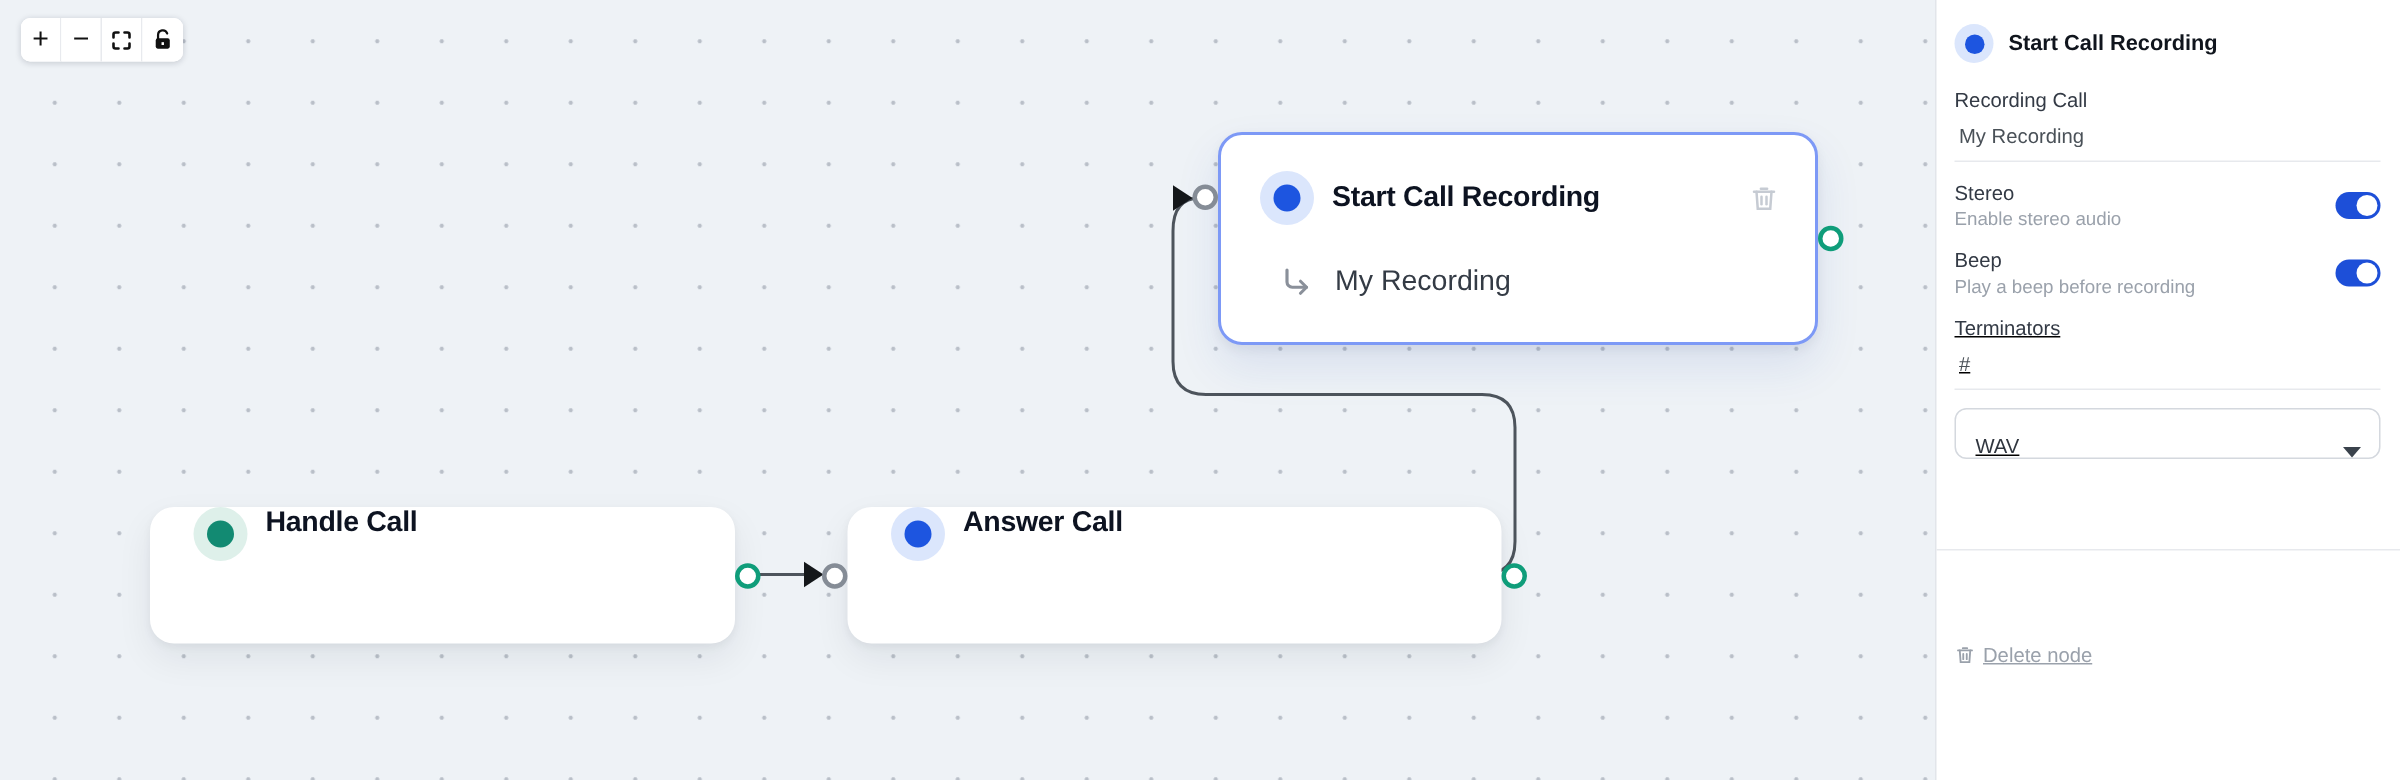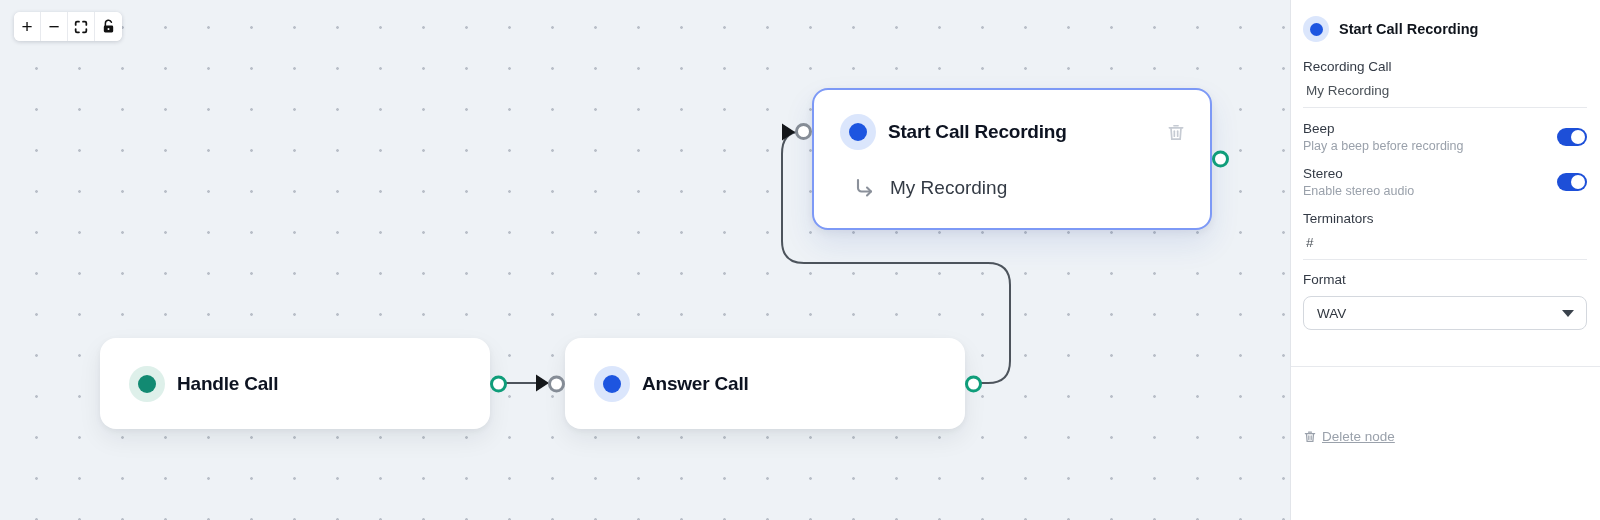--- a/index.html
+++ b/index.html
@@ -23,21 +23,21 @@
   .tool-btn:last-child  { border-radius:0 6px 6px 0; border-right:none; }
 
   
   .edges { position:absolute; inset:0; z-index:1; pointer-events:none; }
   .edge-path { fill:none; stroke:#4d545c; stroke-width:2; }
   .edge-arrow { fill:#14171a; }
 
   
   .node { position:absolute; z-index:2; background:#fff; border-radius:16px;
     box-shadow:0 10px 24px rgba(15,23,42,.07), 0 2px 6px rgba(15,23,42,.05); }
-  .node-basic { width:390px; height:91px; display:flex; align-items:center;
+  .node-basic { width:390px; height:91px; display:flex; align-items:flex-start;
     padding:0 24px 0 29px; gap:12px; }
   .node-selected { border:2px solid #7d99f6; box-shadow:0 14px 30px rgba(30,64,175,.10), 0 3px 8px rgba(15,23,42,.06); }
 
   .halo { border-radius:50%; display:flex; align-items:center; justify-content:center; flex:0 0 auto; }
   .halo-lg { width:36px; height:36px; }
   .halo-blue { background:#dbe6fc; }
   .halo-teal { background:#def0ea; }
   .dot { border-radius:50%; }
   .dot-lg { width:18px; height:18px; }
   .dot-blue { background:#1d55e0; }
@@ -68,30 +68,30 @@
   .dot-sm { width:13px; height:13px; }
   .sb-title { font-size:14.5px; font-weight:700; color:#10151d; }
 
   .sb-label { font-weight:500; color:#333a45; font-size:13.5px; }
   .sb-desc  { color:#9aa1ab; font-size:12.5px; margin-top:3px; }
 
   .line-input { display:block; width:100%; border:none; border-bottom:1px solid #e7e9ed;
     font-family:"Liberation Sans", sans-serif; font-size:13.5px; color:#4a5158;
     padding:6px 2px 9px 3px; background:transparent; outline:none; margin-top:3px; }
 
-  .sb-group { margin-top:13px; }
+  .sb-group { margin-top:13px;text-decoration:underline; }
   .sb-switch-row { display:flex; align-items:center; justify-content:space-between; margin-top:13px; }
 
   .toggle { width:30px; height:18px; border-radius:9px; background:#1d4fd8; position:relative;
     cursor:pointer; flex:0 0 auto; }
   .toggle .knob { position:absolute; top:2px; right:2px; width:14px; height:14px;
     border-radius:50%; background:#fff; }
 
   .select-box { margin-top:9px; height:34px; border:1px solid #d4d8de; border-radius:8px;
-    display:flex; align-items:center; justify-content:space-between; padding:0 12px 0 13px;
+    display:flex; align-items:flex-end; justify-content:space-between; padding:0 12px 0 13px;
     color:#30363f; cursor:pointer; background:#fff; }
   .caret { width:0; height:0; border-left:6px solid transparent; border-right:6px solid transparent;
     border-top:7px solid #3a424c; }
 
   .sb-divider { position:absolute; left:0; right:0; top:366px; border-top:1px solid #e7e9ed; }
   .sb-footer { position:absolute; left:12px; top:381px; display:flex; align-items:center; gap:5px;
     color:#9aa1ab; cursor:pointer;margin-top:48px; }
   .sb-footer .del-label { text-decoration:underline; font-size:13.5px; color:#9aa1ab; }
 </style>
 </head>
@@ -141,21 +141,21 @@
     </svg>
 
     <div class="node node-basic" style="left:100px; top:338px;">
       <span class="halo halo-lg halo-teal">
         <span class="dot dot-lg dot-teal"></span>
       </span>
       <span class="node-title">Handle Call</span>
       <span class="handle handle-source h-center-r"></span>
     </div>
 
-    <div class="node node-basic" style="left:565px; top:338px; width:400px;">
+    <div class="node node-basic" style="left:565px; top:338px; width:436px;">
       <span class="halo halo-lg halo-blue">
         <span class="dot dot-lg dot-blue"></span>
       </span>
       <span class="node-title">Answer Call</span>
       <span class="handle handle-target h-center-l"></span>
       <span class="handle handle-source h-center-r"></span>
     </div>
 
     <div class="node node-rec node-selected" style="left:812px; top:88px;">
       <div class="node-row1">
@@ -196,45 +196,44 @@
       <span class="sb-title">Start Call Recording</span>
     </div>
 
     <div>
       <div class="sb-label">Recording Call</div>
       <input class="line-input" type="text" value="My Recording" style="">
     </div>
 
     <div class="sb-switch-row">
       <div>
-        <div class="sb-label">Beep</div>
-        <div class="sb-desc">Play a beep before recording</div>
+        <div class="sb-label">Stereo</div>
+        <div class="sb-desc">Enable stereo audio</div>
       </div>
       <div class="toggle">
           <div class="knob"></div>
         </div>
     </div>
 
     <div class="sb-switch-row">
       <div>
-        <div class="sb-label">Stereo</div>
-        <div class="sb-desc">Enable stereo audio</div>
+        <div class="sb-label">Beep</div>
+        <div class="sb-desc">Play a beep before recording</div>
       </div>
       <div class="toggle">
           <div class="knob"></div>
         </div>
     </div>
 
     <div class="sb-group">
       <div class="sb-label">Terminators</div>
       <input class="line-input" type="text" value="#" style="">
     </div>
 
     <div class="sb-group" style="margin-top:12px;">
-      <div class="sb-label">Format</div>
       <div class="select-box">
         <span>WAV</span>
         <span class="caret"></span>
       </div>
     </div>
 
     <div class="sb-divider"></div>
 
     <div class="sb-footer">
       <span style="display:flex">

